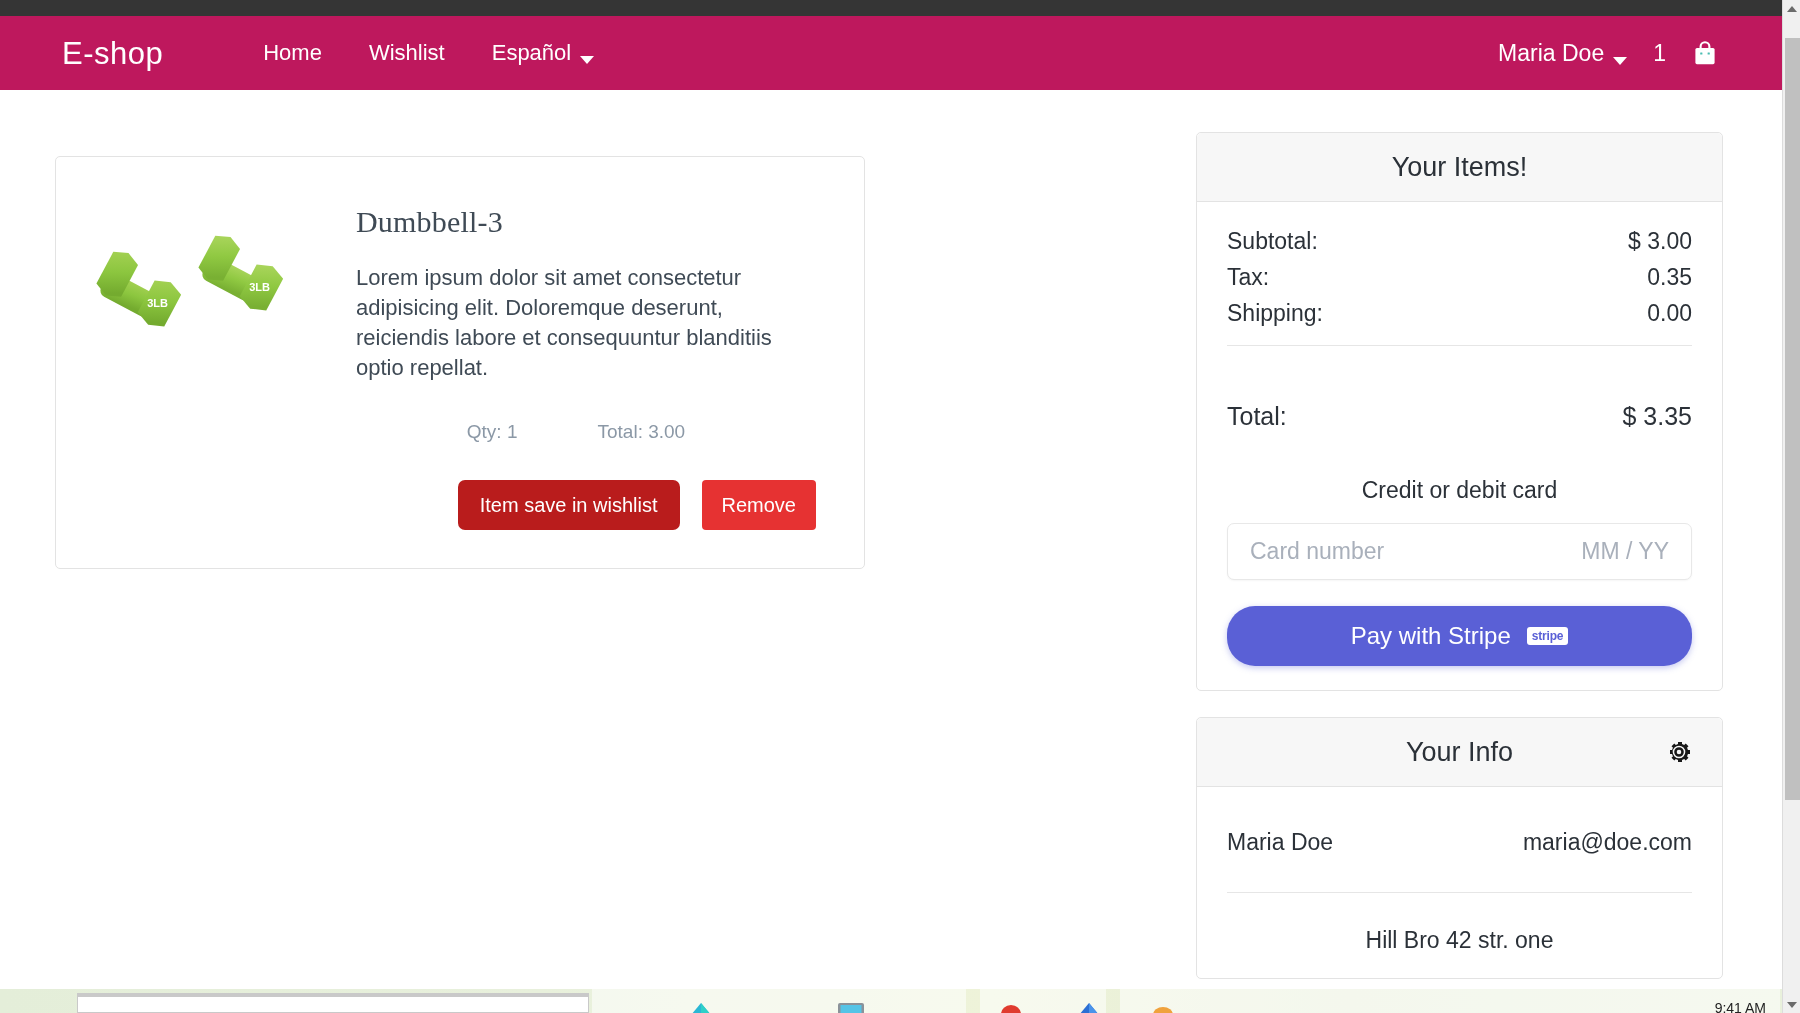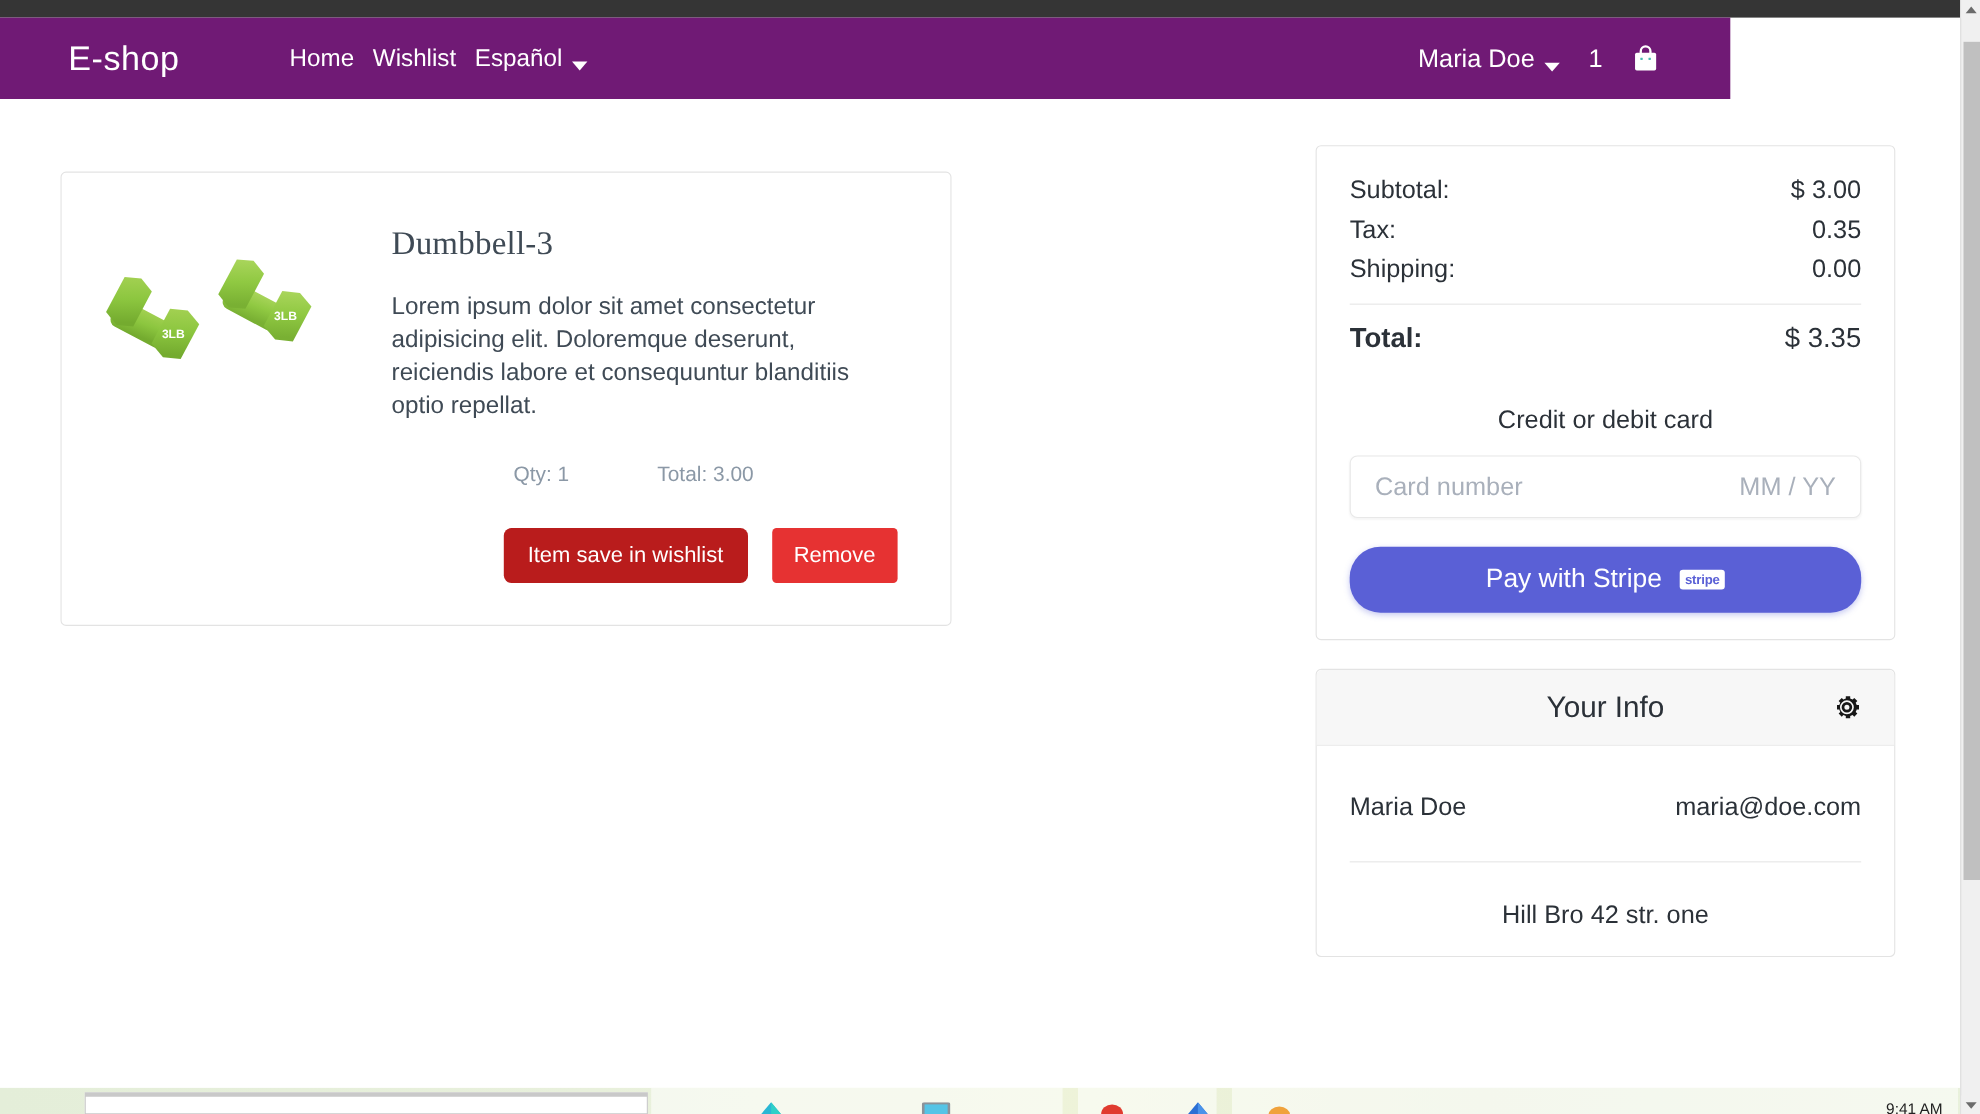--- a/index.html
+++ b/index.html
@@ -12,29 +12,29 @@
   #screen { position: relative; width: 1800px; height: 1013px; overflow: hidden; background:#fff; }
 
   
   .top-strip {
     position: absolute; top: 0; left: 0; width: 1782px; height: 16px;
     background: #353535;
   }
 
   
   .navbar {
-    position: absolute; top: 16px; left: 0; width: 1573px; height: 74px;
-    background: #701a75;
+    position: absolute; top: 16px; left: 0; width: 1782px; height: 74px;
+    background: #be185d;
     display: flex; align-items: center;
   }
   .brand {
     color: #ffffff; font-size: 31px; font-weight: 300; letter-spacing: .5px;
     margin-left: 62px; line-height: 1;
   }
-  .nav-links { display: flex; align-items: center; margin-left: 100px; gap: 17px; }
+  .nav-links { display: flex; align-items: center; margin-left: 100px; gap: 47px; }
   .nav-link {
     color: #ffffff; font-size: 22px; font-weight: 400; line-height: 1;
     text-decoration: none; white-space: nowrap;
   }
   .nav-drop { display: flex; align-items: flex-end; gap: 9px; }
   .caret {
     width: 0; height: 0; border-left: 7px solid transparent;
     border-right: 7px solid transparent; border-top: 8px solid #ffffff;
     margin-top: 4px;
   }
@@ -101,21 +101,21 @@
 
   .sum-row {
     display:flex; justify-content: space-between; align-items: baseline;
     font-size: 23px; color: #2b3138; margin-bottom: 9px;
   }
   .sum-row .lbl { font-weight: 400; }
   .sum-row .val { font-weight: 300; }
   .hr { height:1px; background: #e6e6e6; margin: 18px 0 16px 0; }
   .sum-total { display:flex; justify-content: space-between; align-items: baseline;
     font-size: 25px; color: #2b3138; }
-  .sum-total .lbl { font-weight: 700; }
+  .sum-total .lbl { font-weight: 400; margin-top: 40px; }
   .sum-total .val { font-weight: 300; }
 
   .cc-label { text-align:center; font-size: 23px; font-weight: 300; color:#2b3138; margin-top: 46px; }
   .cc-field {
     margin-top: 19px; height: 57px; border: 1px solid #e8e8e8; border-radius: 7px;
     background: #fff; display: flex; align-items: center; justify-content: space-between;
     padding: 0 22px; box-shadow: 0 1px 2px rgba(0,0,0,.04);
   }
   .cc-ph { color:#a9b0bb; font-size: 23px; font-weight: 400; }
   .cc-exp { color:#a9b0bb; font-size: 23px; font-weight: 400; }
@@ -247,20 +247,23 @@
         <div class="btn-row">
           <button class="btn btn-wishlist">Item save in wishlist</button>
           <button class="btn btn-remove">Remove</button>
         </div>
       </div>
     </div>
 
     <div class="side-col">
 
       <div class="card">
+        <div class="panel-head">
+          <span class="panel-head-title">Your Items!</span>
+        </div>
         <div class="panel-body">
 
           <div class="sum-row">
             <span class="lbl">Subtotal:</span>
             <span class="val">$ 3.00</span>
           </div>
           <div class="sum-row">
             <span class="lbl">Tax:</span>
             <span class="val">0.35</span>
           </div>

